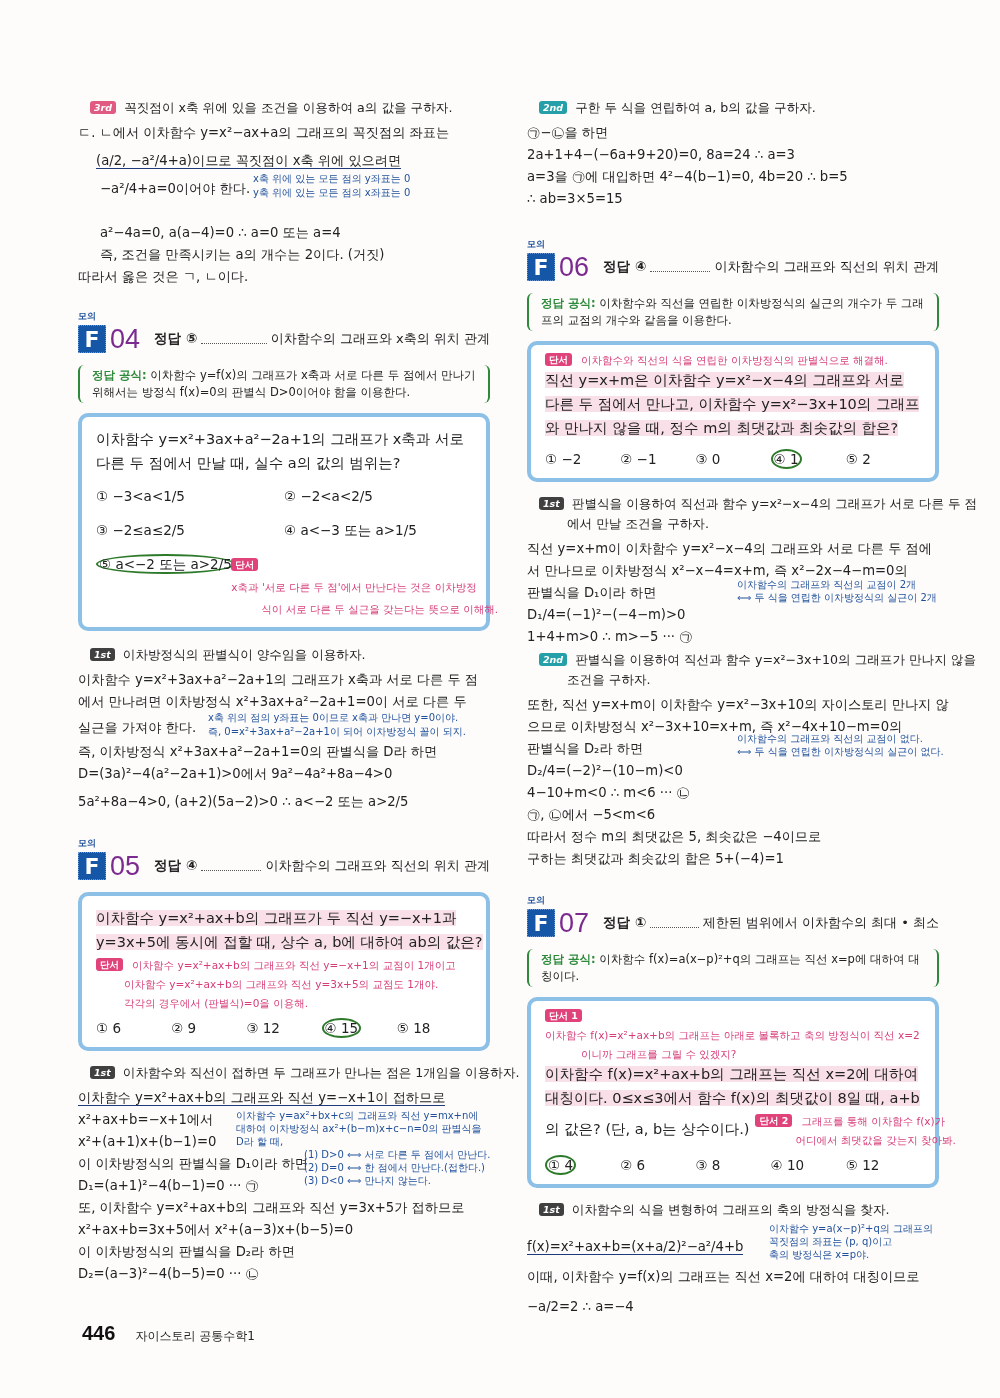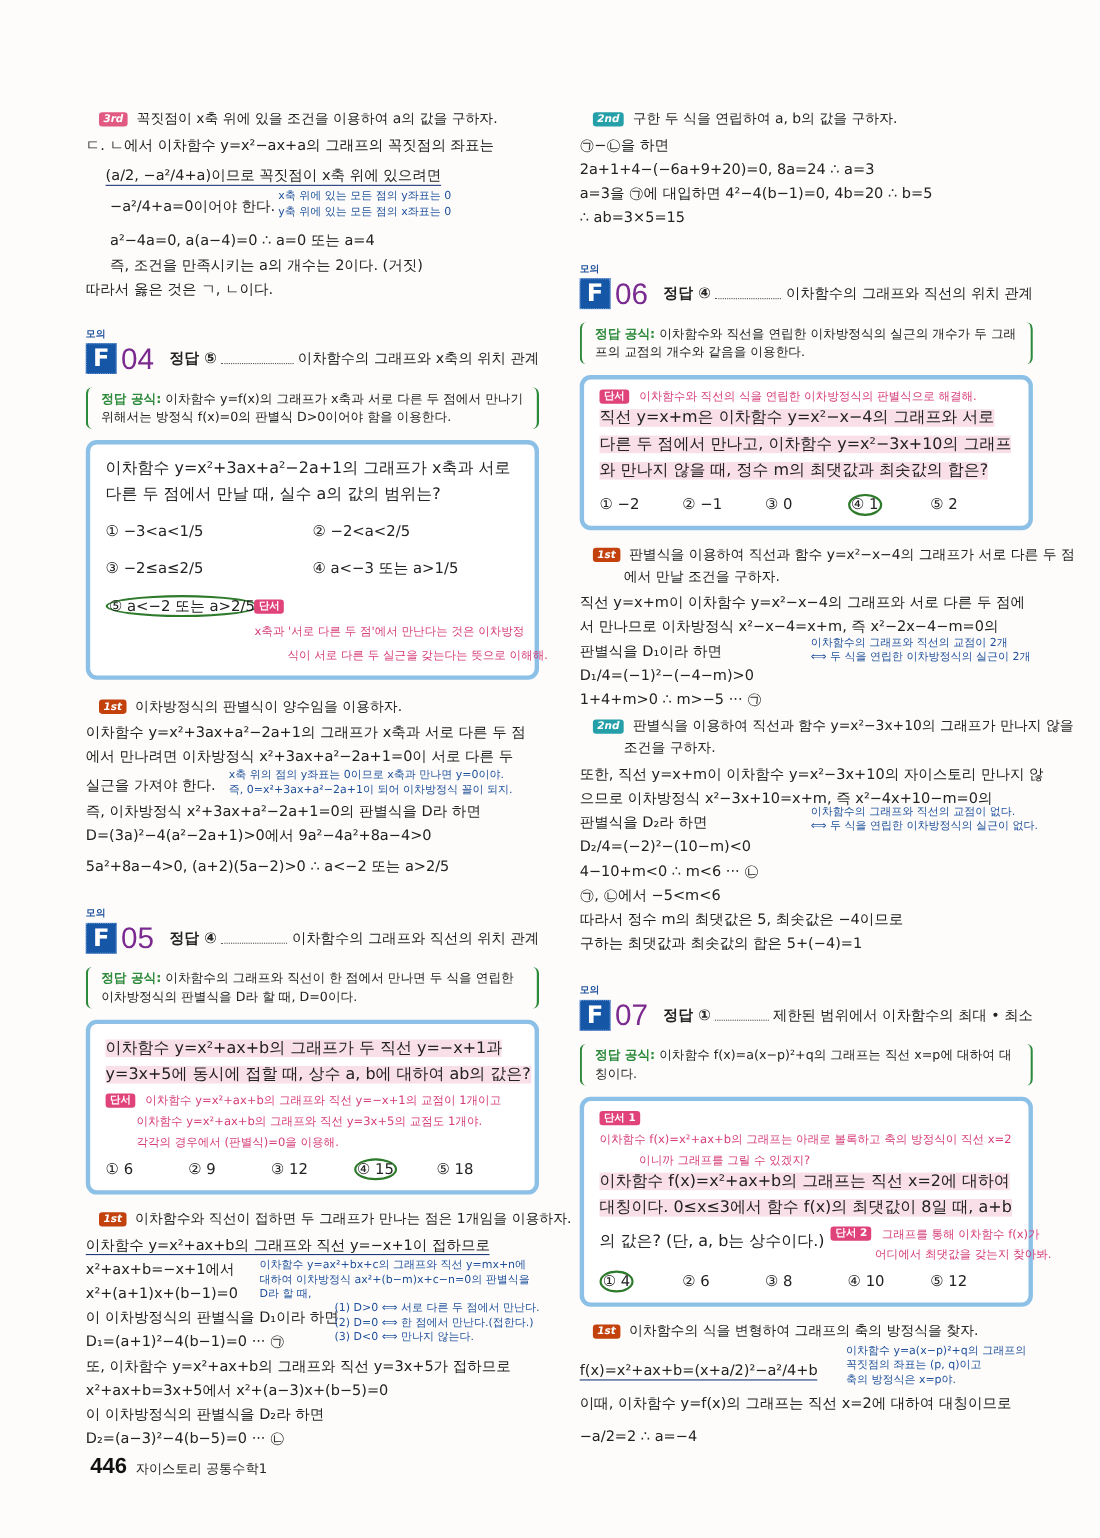--- a/index.html
+++ b/index.html
@@ -10,21 +10,21 @@
   .col { position:absolute; top:96px; width:412px; }
   .col.left { left:78px; }
   .col.right { left:527px; }
   .line { font-size:13.2px; line-height:22px; white-space:nowrap; }
   .step { font-size:12.6px; line-height:20px; margin:2px 12px 4px; white-space:nowrap; }
   .badge {
     display:inline-block; font-size:9.5px; font-weight:bold; color:#fff; padding:0 4px;
     border-radius:3px; line-height:13px; margin-right:4px; vertical-align:1px; font-style:italic;
   }
   .b-3rd { background:#e05a82; }
-  .b-1st { background:#c2410c; }
+  .b-1st { background:#404040; }
   .b-2nd { background:#26a0a8; }
   .b-hint { background:#e0427a; font-style:normal; }
   .note { color:#1f4f9a; font-size:10px; line-height:13px; white-space:nowrap; }
   .pinknote { color:#d63c78; font-size:10.5px; line-height:14px; white-space:nowrap; }
   .ul { border-bottom:1.5px solid #1f3a7a; }
   .hl { background:#f8dfe8; }
   .mock-tag { font-size:9px; color:#1d4f9b; font-weight:bold; margin-top:18px; }
   .head { display:flex; align-items:center; margin-top:0; height:32px; }
   .fbox {
     width:26px; height:26px; background:#1556a6; color:#fff; font-weight:bold; font-size:22px;
@@ -42,41 +42,41 @@
   .qbox {
     margin-top:10px; border:4px solid #8cc0e6; border-radius:10px; padding:10px 14px 8px;
     background:#fff;
   }
   .qtext { font-size:14.5px; line-height:24px; white-space:nowrap; }
   .choices { display:flex; flex-wrap:wrap; font-size:13.5px; line-height:22px; margin-top:6px; }
   .choice { white-space:nowrap; }
   .correct { border:2px solid #2d7a2a; border-radius:50%; padding:0 1px; }
   .footer { position:absolute; left:82px; top:1322px; display:flex; align-items:baseline; }
   .pgnum { font-size:20px; font-weight:bold; color:#111; font-family:"Liberation Sans",sans-serif; }
-  .book { font-size:12px; margin-left:8px; }
+  .book { font-size:12px; margin-left:20px; }
 </style>
 </head>
 <body>
 
 <div class="col left">
 
   <div class="step">
     <span class="badge b-3rd">3rd</span>
     <span>꼭짓점이 x축 위에 있을 조건을 이용하여 a의 값을 구하자.</span>
   </div>
   <div class="line">ㄷ. ㄴ에서 이차함수 y=x²−ax+a의 그래프의 꼭짓점의 좌표는</div>
   <div class="line" style="margin-top:6px;padding-left:18px">
     <span class="ul">(a/2, −a²/4+a)이므로 꼭짓점이 x축 위에 있으려면</span>
   </div>
   <div style="position:relative;height:34px">
     <div class="note" style="position:absolute;left:175px;top:0">x축 위에 있는 모든 점의 y좌표는 0</div>
     <div class="note" style="position:absolute;left:175px;top:14px">y축 위에 있는 모든 점의 x좌표는 0</div>
     <div class="line" style="position:absolute;left:22px;top:6px">−a²/4+a=0이어야 한다.</div>
   </div>
-  <div class="line" style="padding-left:22px;margin-top:3px">a²−4a=0, a(a−4)=0      ∴ a=0 또는 a=4</div>
+  <div class="line" style="padding-left:22px;margin-top:16px">a²−4a=0, a(a−4)=0      ∴ a=0 또는 a=4</div>
   <div class="line" style="padding-left:22px">즉, 조건을 만족시키는 a의 개수는 2이다. (거짓)</div>
   <div class="line">따라서 옳은 것은 ㄱ, ㄴ이다.</div>
 
   <div class="mock-tag" style="margin-top:22px">모의</div>
   <div class="head">
     <div class="fbox">F</div>
     <span class="num">04</span>
     <span class="ans">정답 ⑤</span>
     <span class="dots"></span>
     <span class="topic">이차함수의 그래프와 x축의 위치 관계</span>
@@ -120,24 +120,20 @@
   <div class="line" style="margin-top:6px">5a²+8a−4&gt;0, (a+2)(5a−2)&gt;0      ∴ a&lt;−2 또는 a&gt;2/5</div>
 
   <div class="mock-tag" style="margin-top:24px">모의</div>
   <div class="head">
     <div class="fbox">F</div>
     <span class="num">05</span>
     <span class="ans">정답 ④</span>
     <span class="dots"></span>
     <span class="topic">이차함수의 그래프와 직선의 위치 관계</span>
   </div>
-  <div class="formula">
-    <span class="lbl">정답 공식:</span>
-    <span>이차함수의 그래프와 직선이 한 점에서 만나면 두 식을 연립한 이차방정식의 판별식을 D라 할 때, D=0이다.</span>
-  </div>
   <div class="qbox">
     <div class="qtext"><span class="hl">이차함수 y=x²+ax+b의 그래프가 두 직선 y=−x+1과</span></div>
     <div class="qtext"><span class="hl">y=3x+5에 동시에 접할 때, 상수 a, b에 대하여 ab의 값은?</span></div>
     <div>
       <span class="badge b-hint">단서</span>
       <span class="pinknote">이차함수 y=x²+ax+b의 그래프와 직선 y=−x+1의 교점이 1개이고</span><br>
       <span class="pinknote" style="padding-left:28px">이차함수 y=x²+ax+b의 그래프와 직선 y=3x+5의 교점도 1개야.</span><br>
       <span class="pinknote" style="padding-left:28px">각각의 경우에서 (판별식)=0을 이용해.</span>
     </div>
     <div class="choices">

